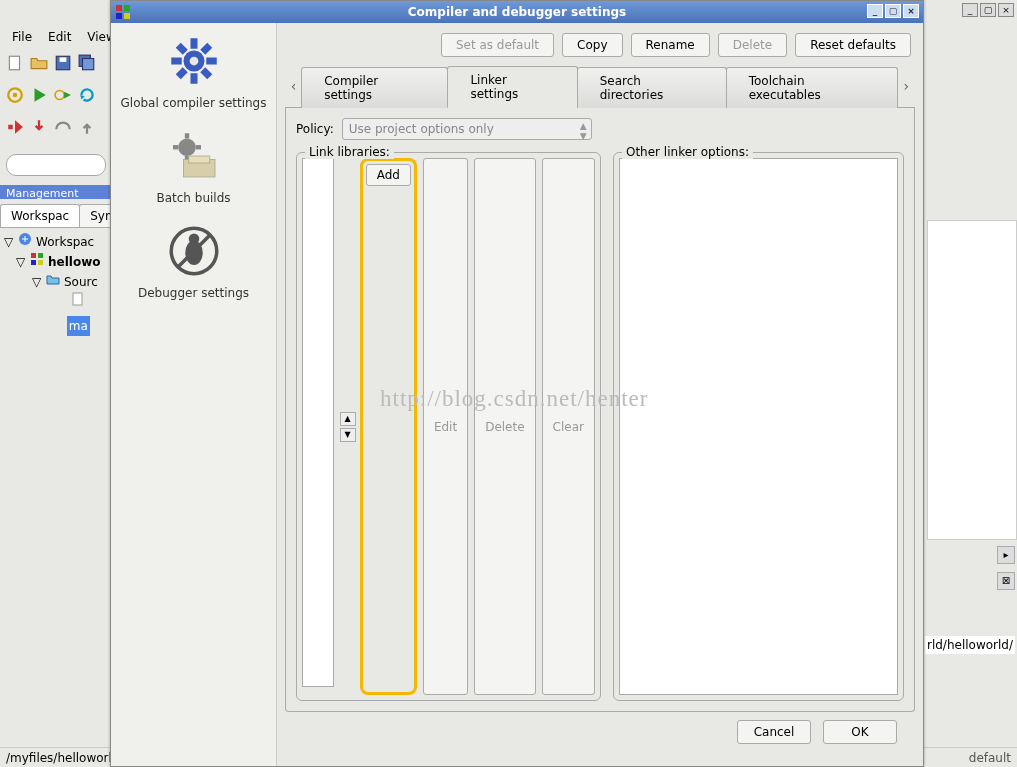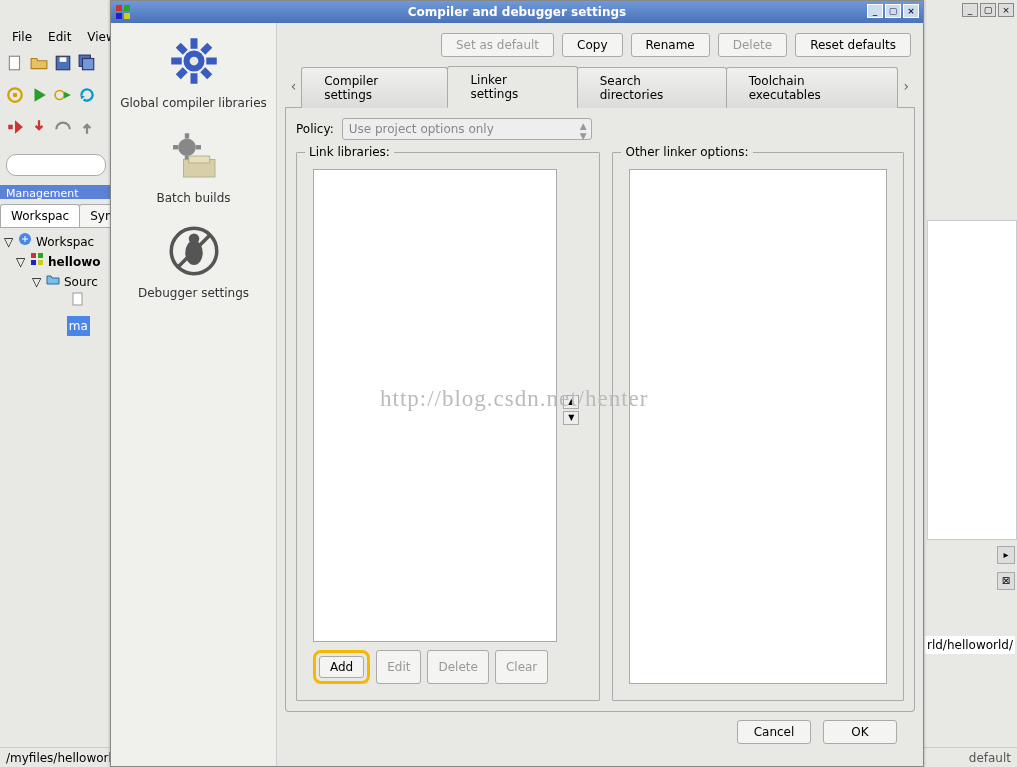--- a/index.html
+++ b/index.html
@@ -69,21 +69,21 @@
 .notebook .nb-tab { padding: 6px 22px; border: 1px solid #aaa; border-bottom: none; background: linear-gradient(#f0f0ee,#dcdcda); cursor: pointer; position: relative; top: 1px; border-radius: 3px 3px 0 0; margin-left: -1px; }
 .notebook .nb-tab.active { background: #e8e8e5; border-bottom: 1px solid #e8e8e5; }
 
 .panel { border: 1px solid #aaa; border-top: none; padding: 10px; flex: 1; display: flex; flex-direction: column; background: #e8e8e5; border-radius: 0 0 4px 4px; }
 
 .policy-row { display: flex; align-items: center; gap: 8px; margin-bottom: 12px; }
 .policy-select { flex: 0 0 250px; border: 1px solid #aaa; background: #eee; color: #888; padding: 3px 6px; border-radius: 3px; position: relative; }
 .policy-select .spinner { position: absolute; right: 4px; top: 2px; font-size: 9px; color: #999; }
 
 .two-col { display: flex; gap: 12px; flex: 1; }
-.groupbox { border: 1px solid #aaa; border-radius: 1px; padding: 16px; position: relative; flex: 1; display: flex; flex-direction: column; }
+.groupbox { border: 1px solid #aaa; border-radius: 6px; padding: 5px; position: relative; flex: 1; display: flex; flex-direction: row; }
 .group-title { position: absolute; top: -8px; left: 8px; background: #e8e8e5; padding: 0 4px; font-size: 12px; }
 .listbox { flex: 1; background: #fff; border: 1px solid #aaa; margin-bottom: 8px; min-height: 460px; }
 .spinner-col { width: 20px; display: flex; flex-direction: column; justify-content: center; gap: 2px; }
 .spinner-btn { width: 16px; height: 14px; border: 1px solid #aaa; background: #eee; text-align: center; font-size: 8px; line-height: 12px; cursor: default; }
 
 .listbox-row { display: flex; gap: 6px; }
 .list-buttons { display: flex; gap: 6px; }
 .highlight-add { border: 3px solid #f5b800; border-radius: 8px; padding: 3px; display: inline-block; }
 .textarea-box { flex: 1; background: #fff; border: 1px solid #aaa; min-height: 500px; }
 
@@ -267,21 +267,21 @@
                 <line x1="6" y1="32" x2="18" y2="32"></line>
                 <line x1="46" y1="32" x2="58" y2="32"></line>
                 <line x1="14" y1="14" x2="22" y2="22"></line>
                 <line x1="42" y1="42" x2="50" y2="50"></line>
                 <line x1="50" y1="14" x2="42" y2="22"></line>
                 <line x1="22" y1="42" x2="14" y2="50"></line>
               </g>
               <circle cx="32" cy="32" r="5" fill="#e8e8e5"></circle>
             </g>
         </svg>
-        <div class="side-label">Global compiler libraries</div>
+        <div class="side-label">Global compiler settings</div>
       </div>
       <div class="side-item">
         <svg viewBox="0 0 64 64">
           <g fill="#888">
               <circle cx="24" cy="22" r="10"></circle>
               <g stroke="#888" stroke-width="5">
                 <line x1="24" y1="6" x2="24" y2="12"></line>
                 <line x1="24" y1="32" x2="24" y2="38"></line>
                 <line x1="8" y1="22" x2="14" y2="22"></line>
                 <line x1="34" y1="22" x2="40" y2="22"></line>

